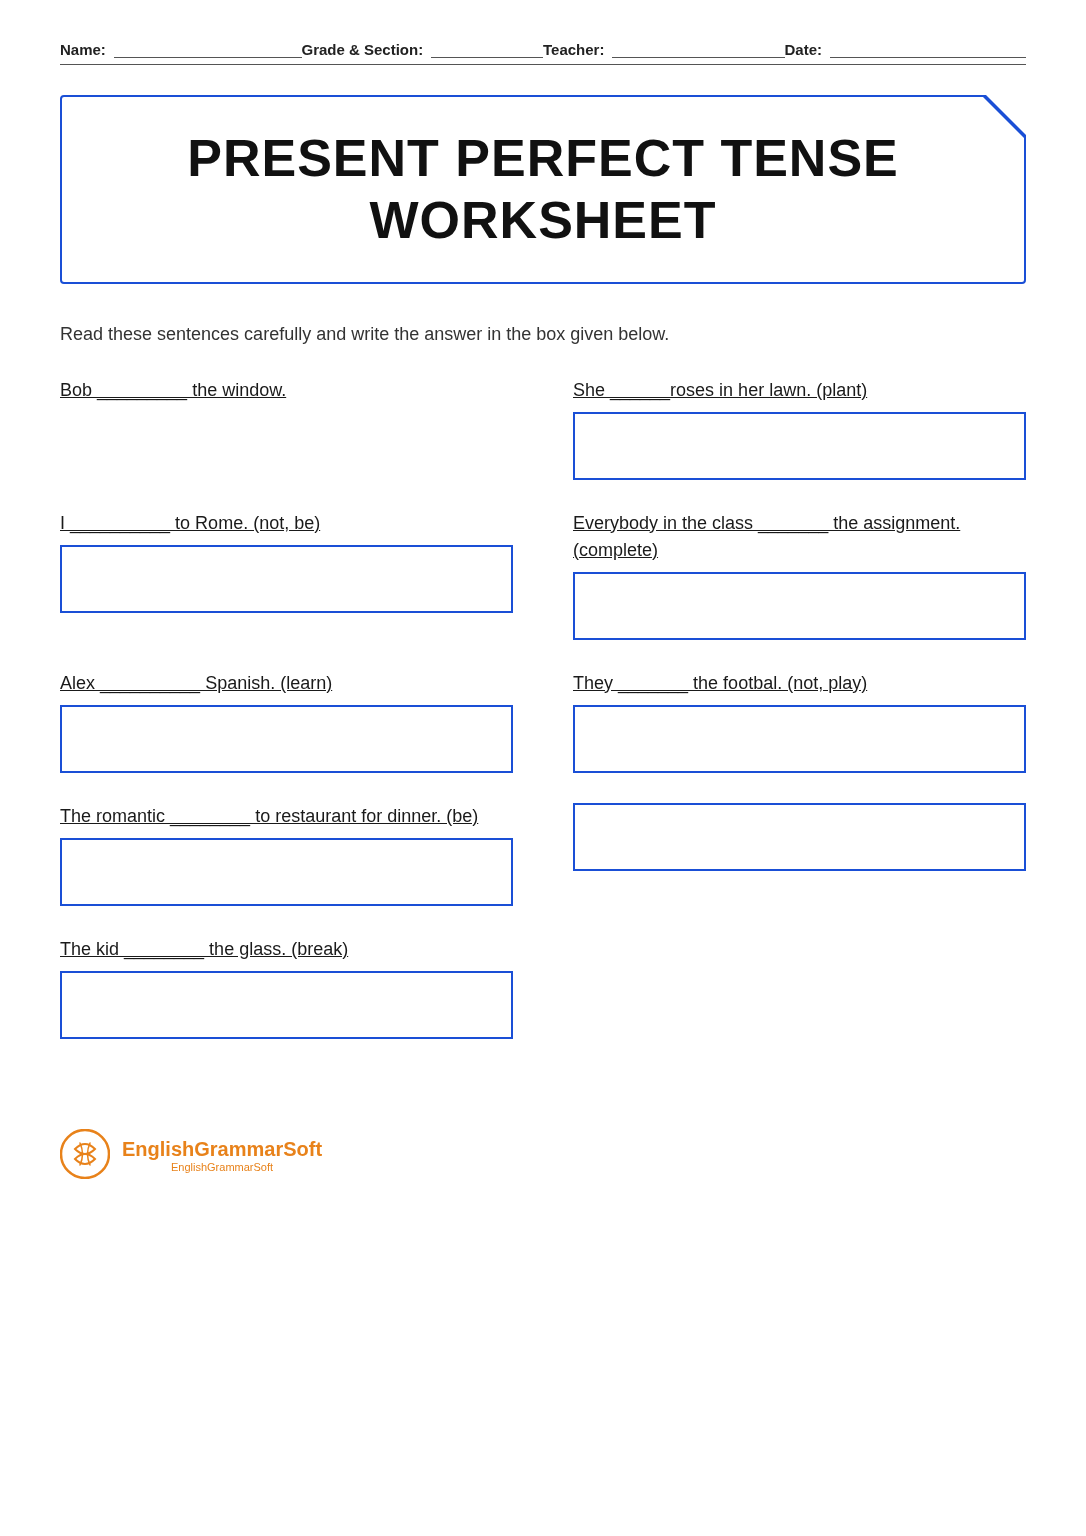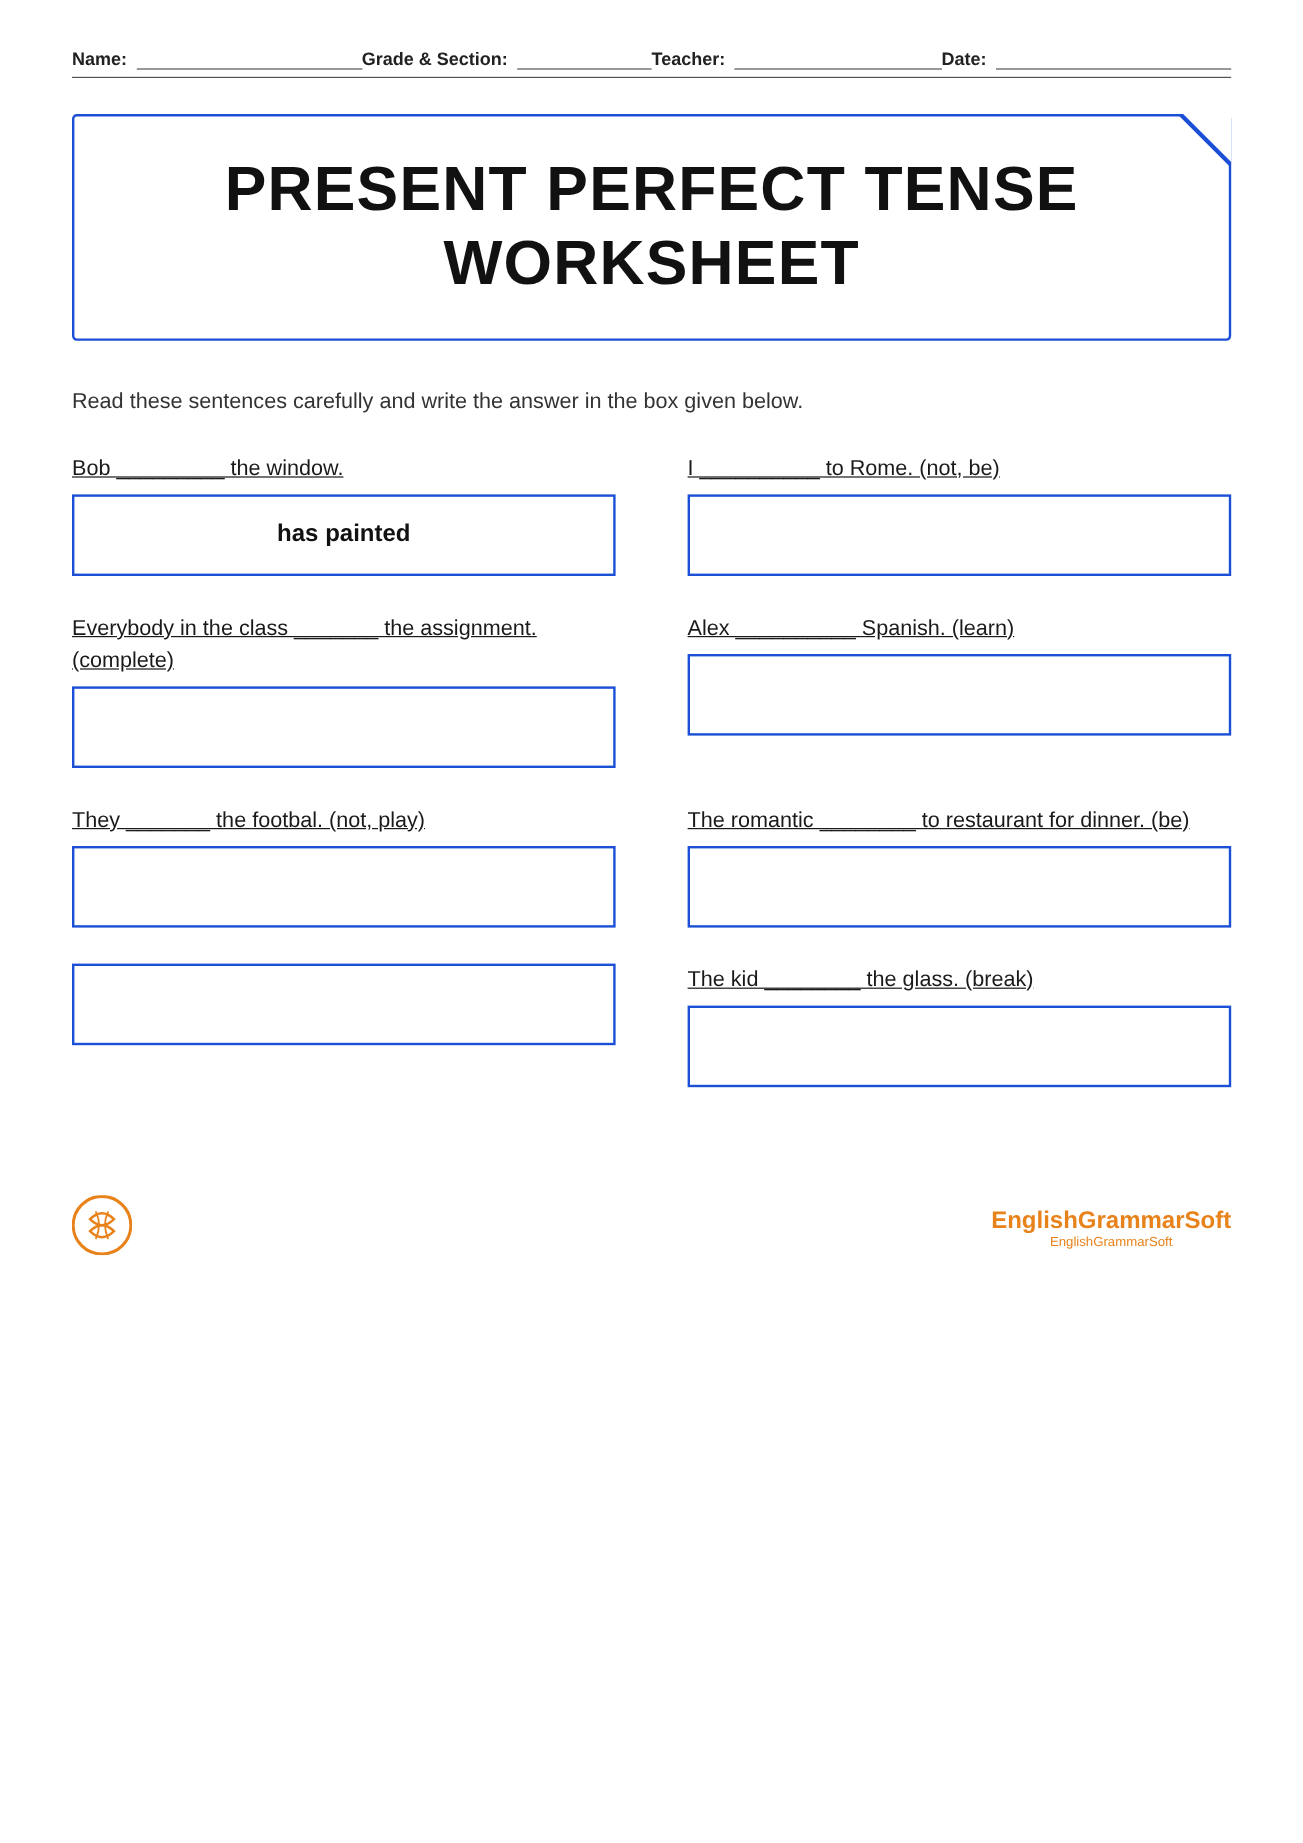--- a/index.html
+++ b/index.html
@@ -110,21 +110,21 @@
 
     .answer-box.filled {
       font-weight: bold;
       font-size: 20px;
       color: #111;
     }
 
     .footer {
       display: flex;
       align-items: center;
-      justify-content: space-between;
+      justify-content: flex-start;
       margin-top: 60px;
       gap: 12px;
     }
 
     .logo-icon {
       width: 50px;
       height: 50px;
     }
 
     .logo-text {
@@ -167,23 +167,26 @@
     <span>WORKSHEET</span>
   </h1>
 </div>
 
 <p class="instruction">Read these sentences carefully and write the answer in the box given below.</p>
 
 <div class="exercises-grid">
 
   <div class="exercise-item">
     <div class="exercise-prompt">Bob _________ the window.</div>
-    <div class="answer-box filled">has painted</div>
-  </div>
-
+  </div>
+
+  <div class="exercise-item">
+    <div class="exercise-prompt">She ______roses in her lawn. (plant)</div>
+    <div class="answer-box"></div>
+  </div>
 
   <div class="exercise-item">
     <div class="exercise-prompt">I __________ to Rome. (not, be)</div>
     <div class="answer-box"></div>
   </div>
 
   <div class="exercise-item">
     <div class="exercise-prompt">Everybody in the class _______ the assignment. (complete)</div>
     <div class="answer-box"></div>
   </div>

